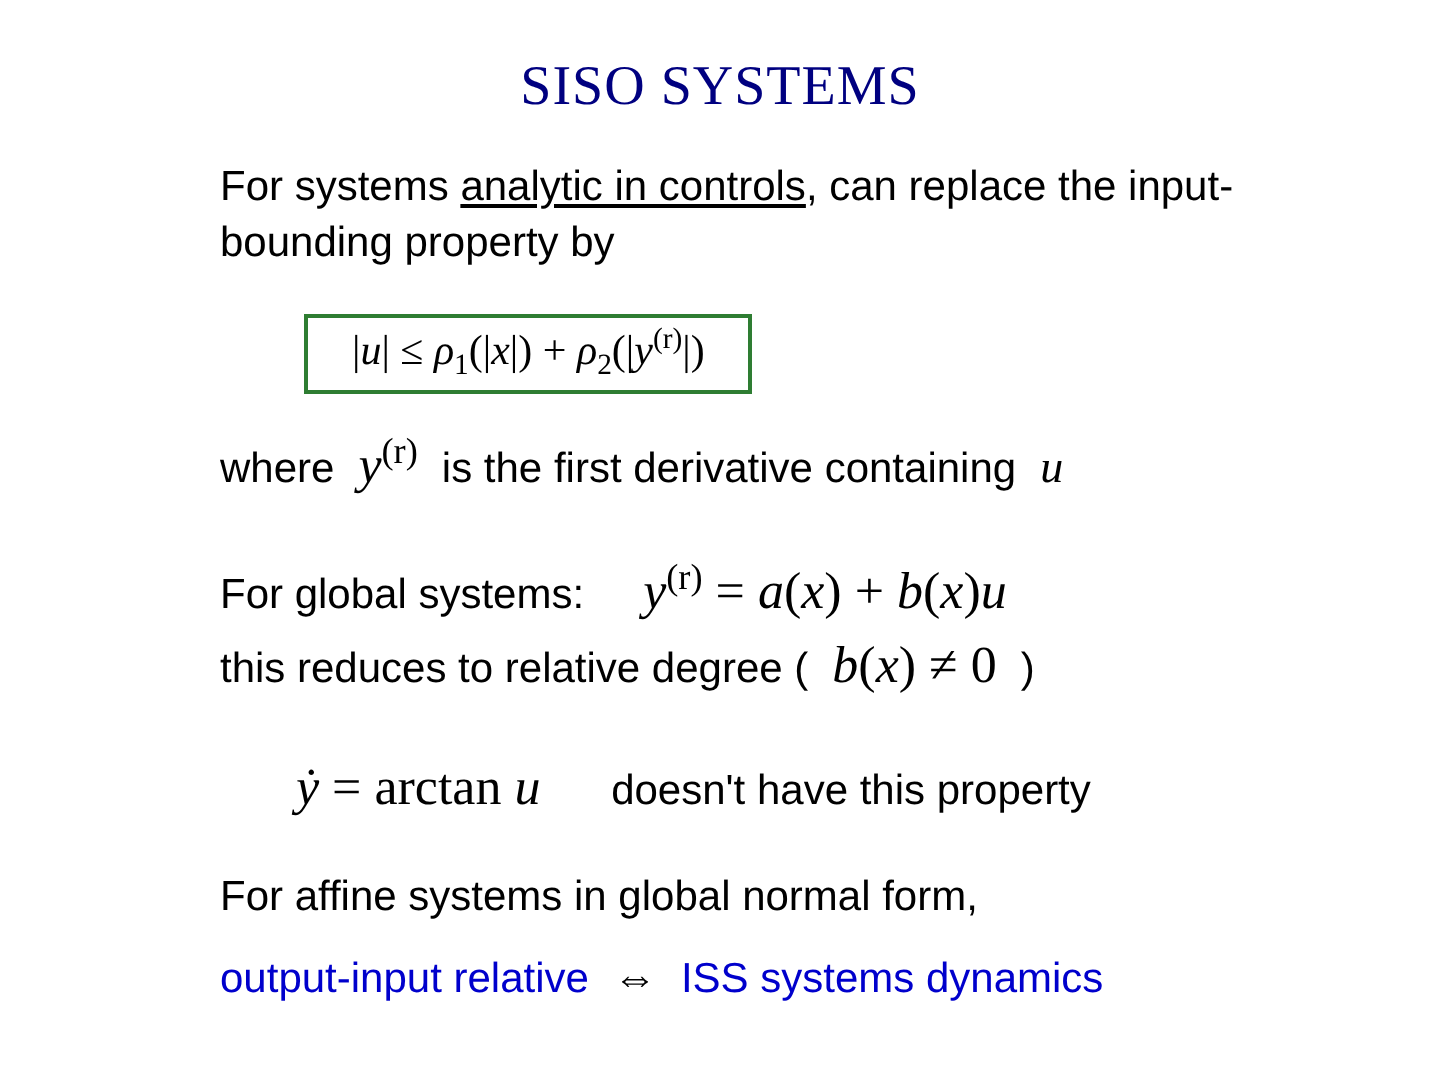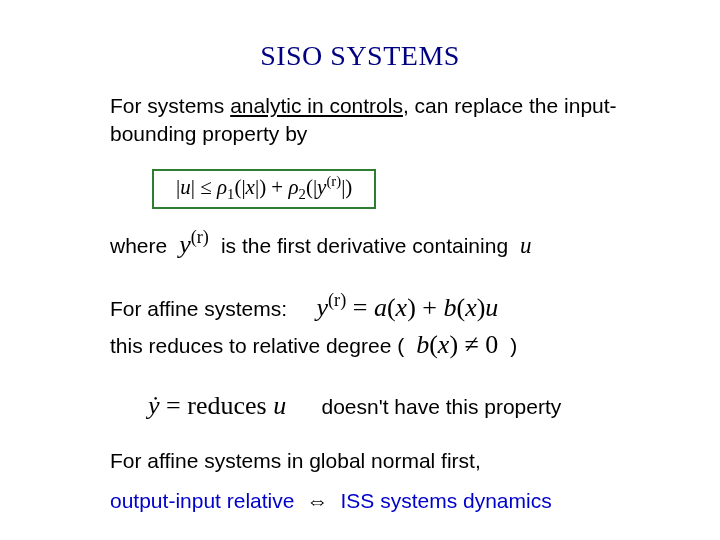--- a/index.html
+++ b/index.html
@@ -9,21 +9,21 @@
     height: 540px;
     background: #fff;
     font-family: Arial, Helvetica, sans-serif;
     color: #000;
   }
   .slide {
     width: 720px;
     height: 540px;
     position: relative;
     box-sizing: border-box;
-    padding: 40px 0 0 0;
+    padding: 28px 0 0 0;
   }
   .title {
     font-family: "Times New Roman", Times, serif;
     font-size: 28px;
     text-align: center;
     color: #000080;
     margin-bottom: 20px;
     letter-spacing: 0.5px;
   }
   .body {
@@ -106,41 +106,41 @@
 
     <div class="line-inline after-box-line">
       <span>where </span>
       <span class="eqn-inline"><span class="mathit">y</span><sup class="mathrm">(r)</sup></span>
       <span> is the first derivative containing </span>
       <span class="mathit eqn-inline" style="font-size:23px;">u</span>
     </div>
 
     <div style="margin-bottom:26px;">
       <div class="line-inline" style="margin-bottom:2px;">
-        <span style="white-space:pre;">For affine systems:   </span>
+        <span style="white-space:pre;">For global systems:   </span>
         <span class="eqn-inline">
           <span class="mathit">y</span><sup class="mathrm">(r)</sup><span class="mathrm"> = </span><span class="mathit">a</span><span class="mathrm">(<span class="mathit">x</span>) + </span><span class="mathit">b</span><span class="mathrm">(<span class="mathit">x</span>)<span class="mathit">u</span></span>
         </span>
       </div>
       <div class="line-inline" style="margin-bottom:0;">
         <span>this reduces to relative degree (</span>
         <span class="eqn-inline"><span class="mathit">b</span><span class="mathrm">(<span class="mathit">x</span>) ≠ </span><span class="mathrm">0</span></span>
         <span>)</span>
       </div>
     </div>
 
     <div class="line-inline ydot-line">
       <span class="eqn-inline">
-        <span class="mathit">ẏ</span><span class="mathrm"> = </span><span class="mathrm">reduces </span><span class="mathit">u</span>
+        <span class="mathit">ẏ</span><span class="mathrm"> = </span><span class="mathrm">arctan </span><span class="mathit">u</span>
       </span>
       <span style="white-space:pre;">    doesn't have this property</span>
     </div>
 
     <div>
-      <div style="margin-bottom:10px;">For affine systems in global normal first,</div>
+      <div style="margin-bottom:10px;">For affine systems in global normal form,</div>
       <div class="line-inline" style="margin-bottom:0;">
         <span class="blue">output-input relative </span>
         <span class="arrow">⇔</span>
         <span class="blue"> ISS systems dynamics</span>
       </div>
     </div>
 
   </div>
 </div>
 

